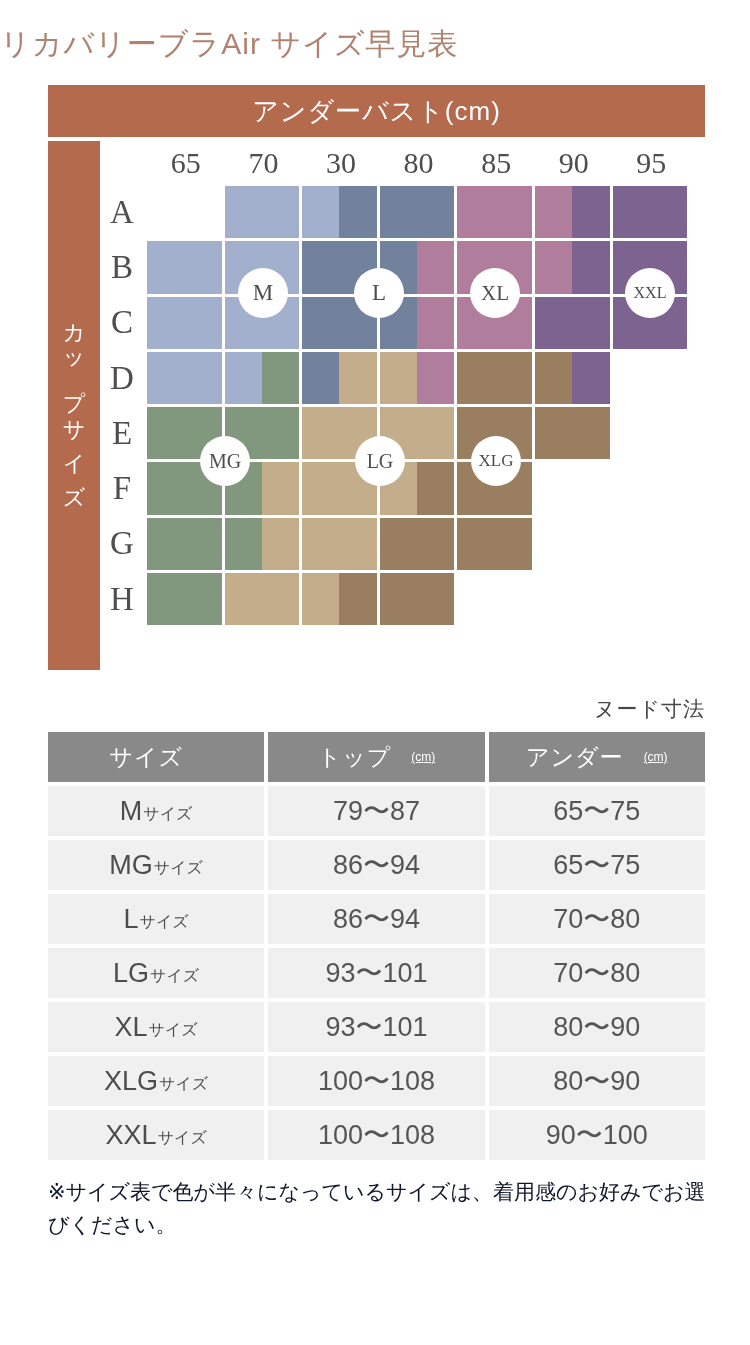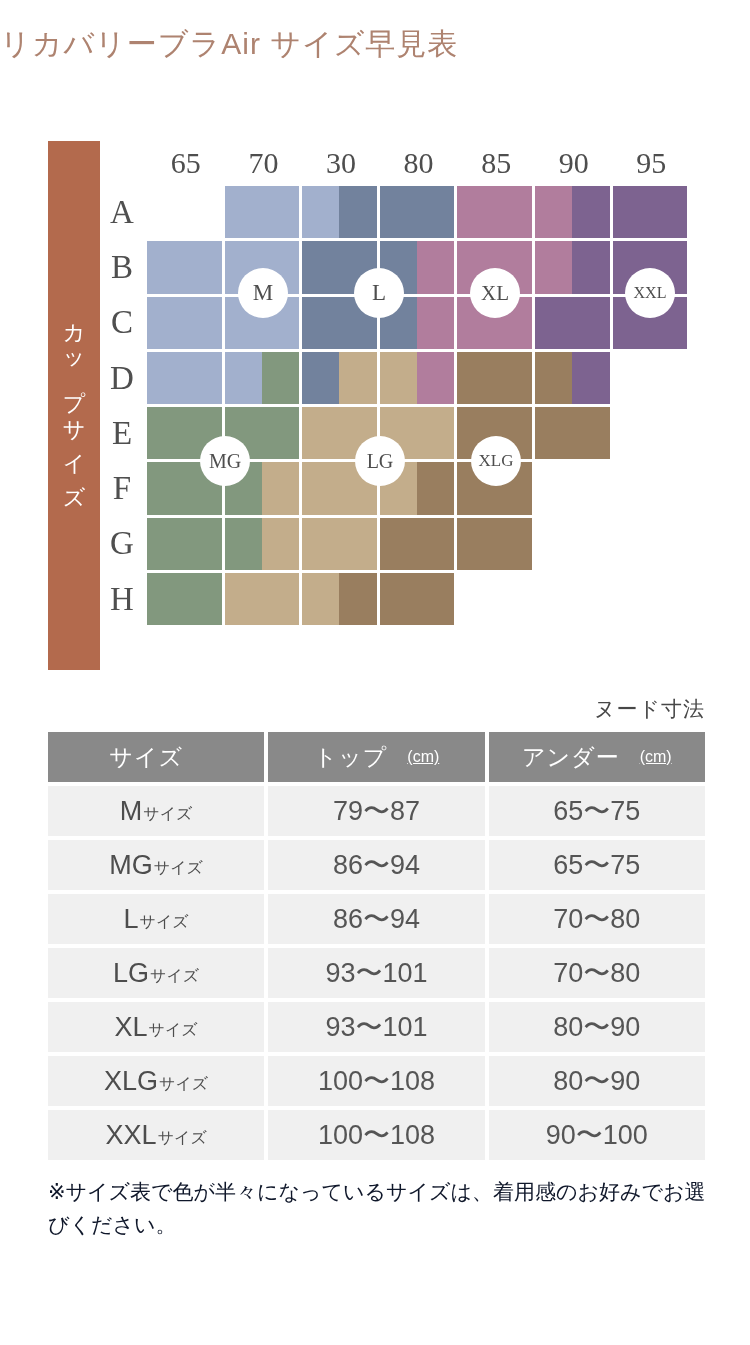--- a/index.html
+++ b/index.html
@@ -87,39 +87,42 @@
   .size-table { position:absolute; left:48px; top:732px; width:657px; }
   .t-row {
     display:grid; grid-template-columns:repeat(3,1fr); column-gap:4px;
     height:50px; margin-bottom:4px;
   }
   .t-row > div {
     display:flex; align-items:center; justify-content:center;
   }
   .t-head > div { background:#898989; color:#ffffff; }
   .t-head .h-main { font-size:23px; font-weight:500; letter-spacing:1px; }
-  .t-head .h-unit { font-size:16px; margin-left:20px;text-decoration:underline; }
+  .t-head .h-unit { font-size:12px; margin-left:20px;text-decoration:underline; }
   .t-body > div { background:#f0f0f0; color:#555555; }
   .t-body .s-main { font-size:27px; color:#4d4d4d; }
   .t-body .s-suffix { font-size:16px; color:#4d4d4d; margin-left:1px; padding-top:6px; }
   .t-body .range { font-size:27px; color:#555555; }
   
   .notes {
     position:absolute; left:48px; top:1176px; width:664px;
     font-size:21px; line-height:1.56; color:#0f172a;
   }
   .notes p { margin:0; }
 </style>
 </head>
 <body>
 
 <div class="page">
 
   <div class="page-title">リカバリーブラAir サイズ早見表</div>
 
+  <div class="underbust-bar">
+    <span>アンダーバスト(cm)</span>
+  </div>
 
   <div class="cup-sidebar">
     <span class="v-text">カップサイズ</span>
   </div>
 
   <div class="col-headers">
       <div class="col-num">65</div>
       <div class="col-num">70</div>
       <div class="col-num">30</div>
       <div class="col-num">80</div>

